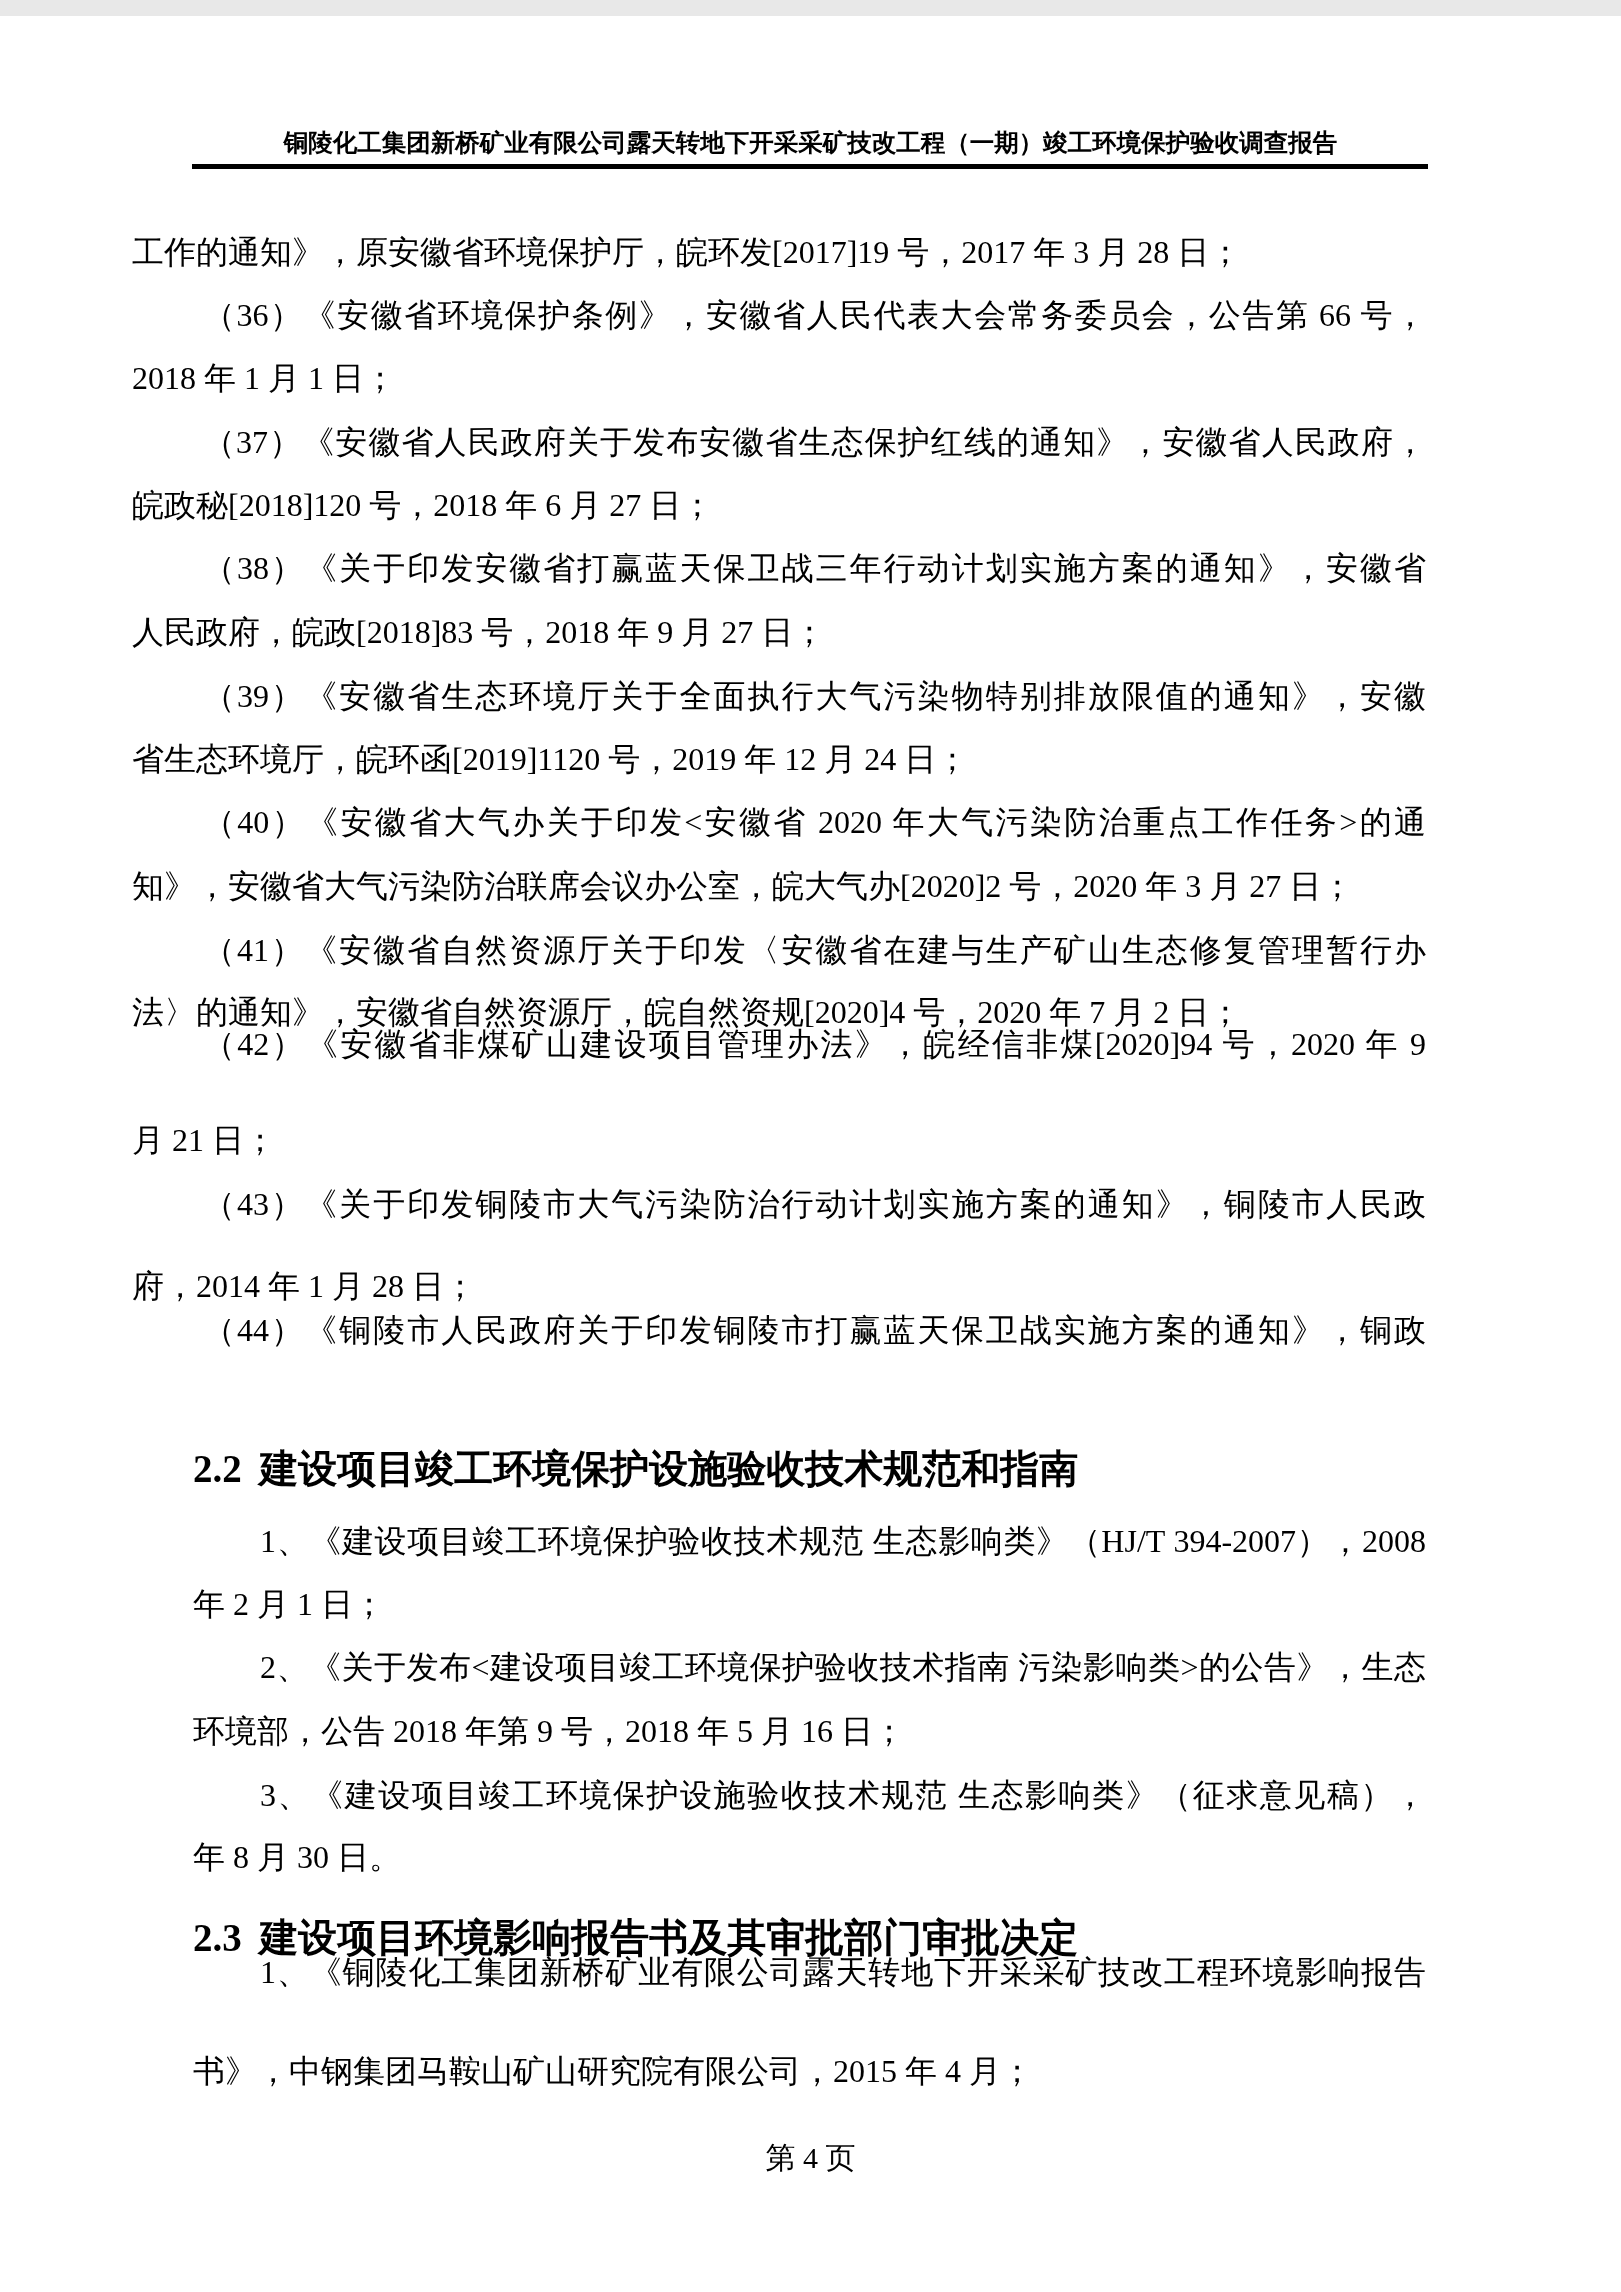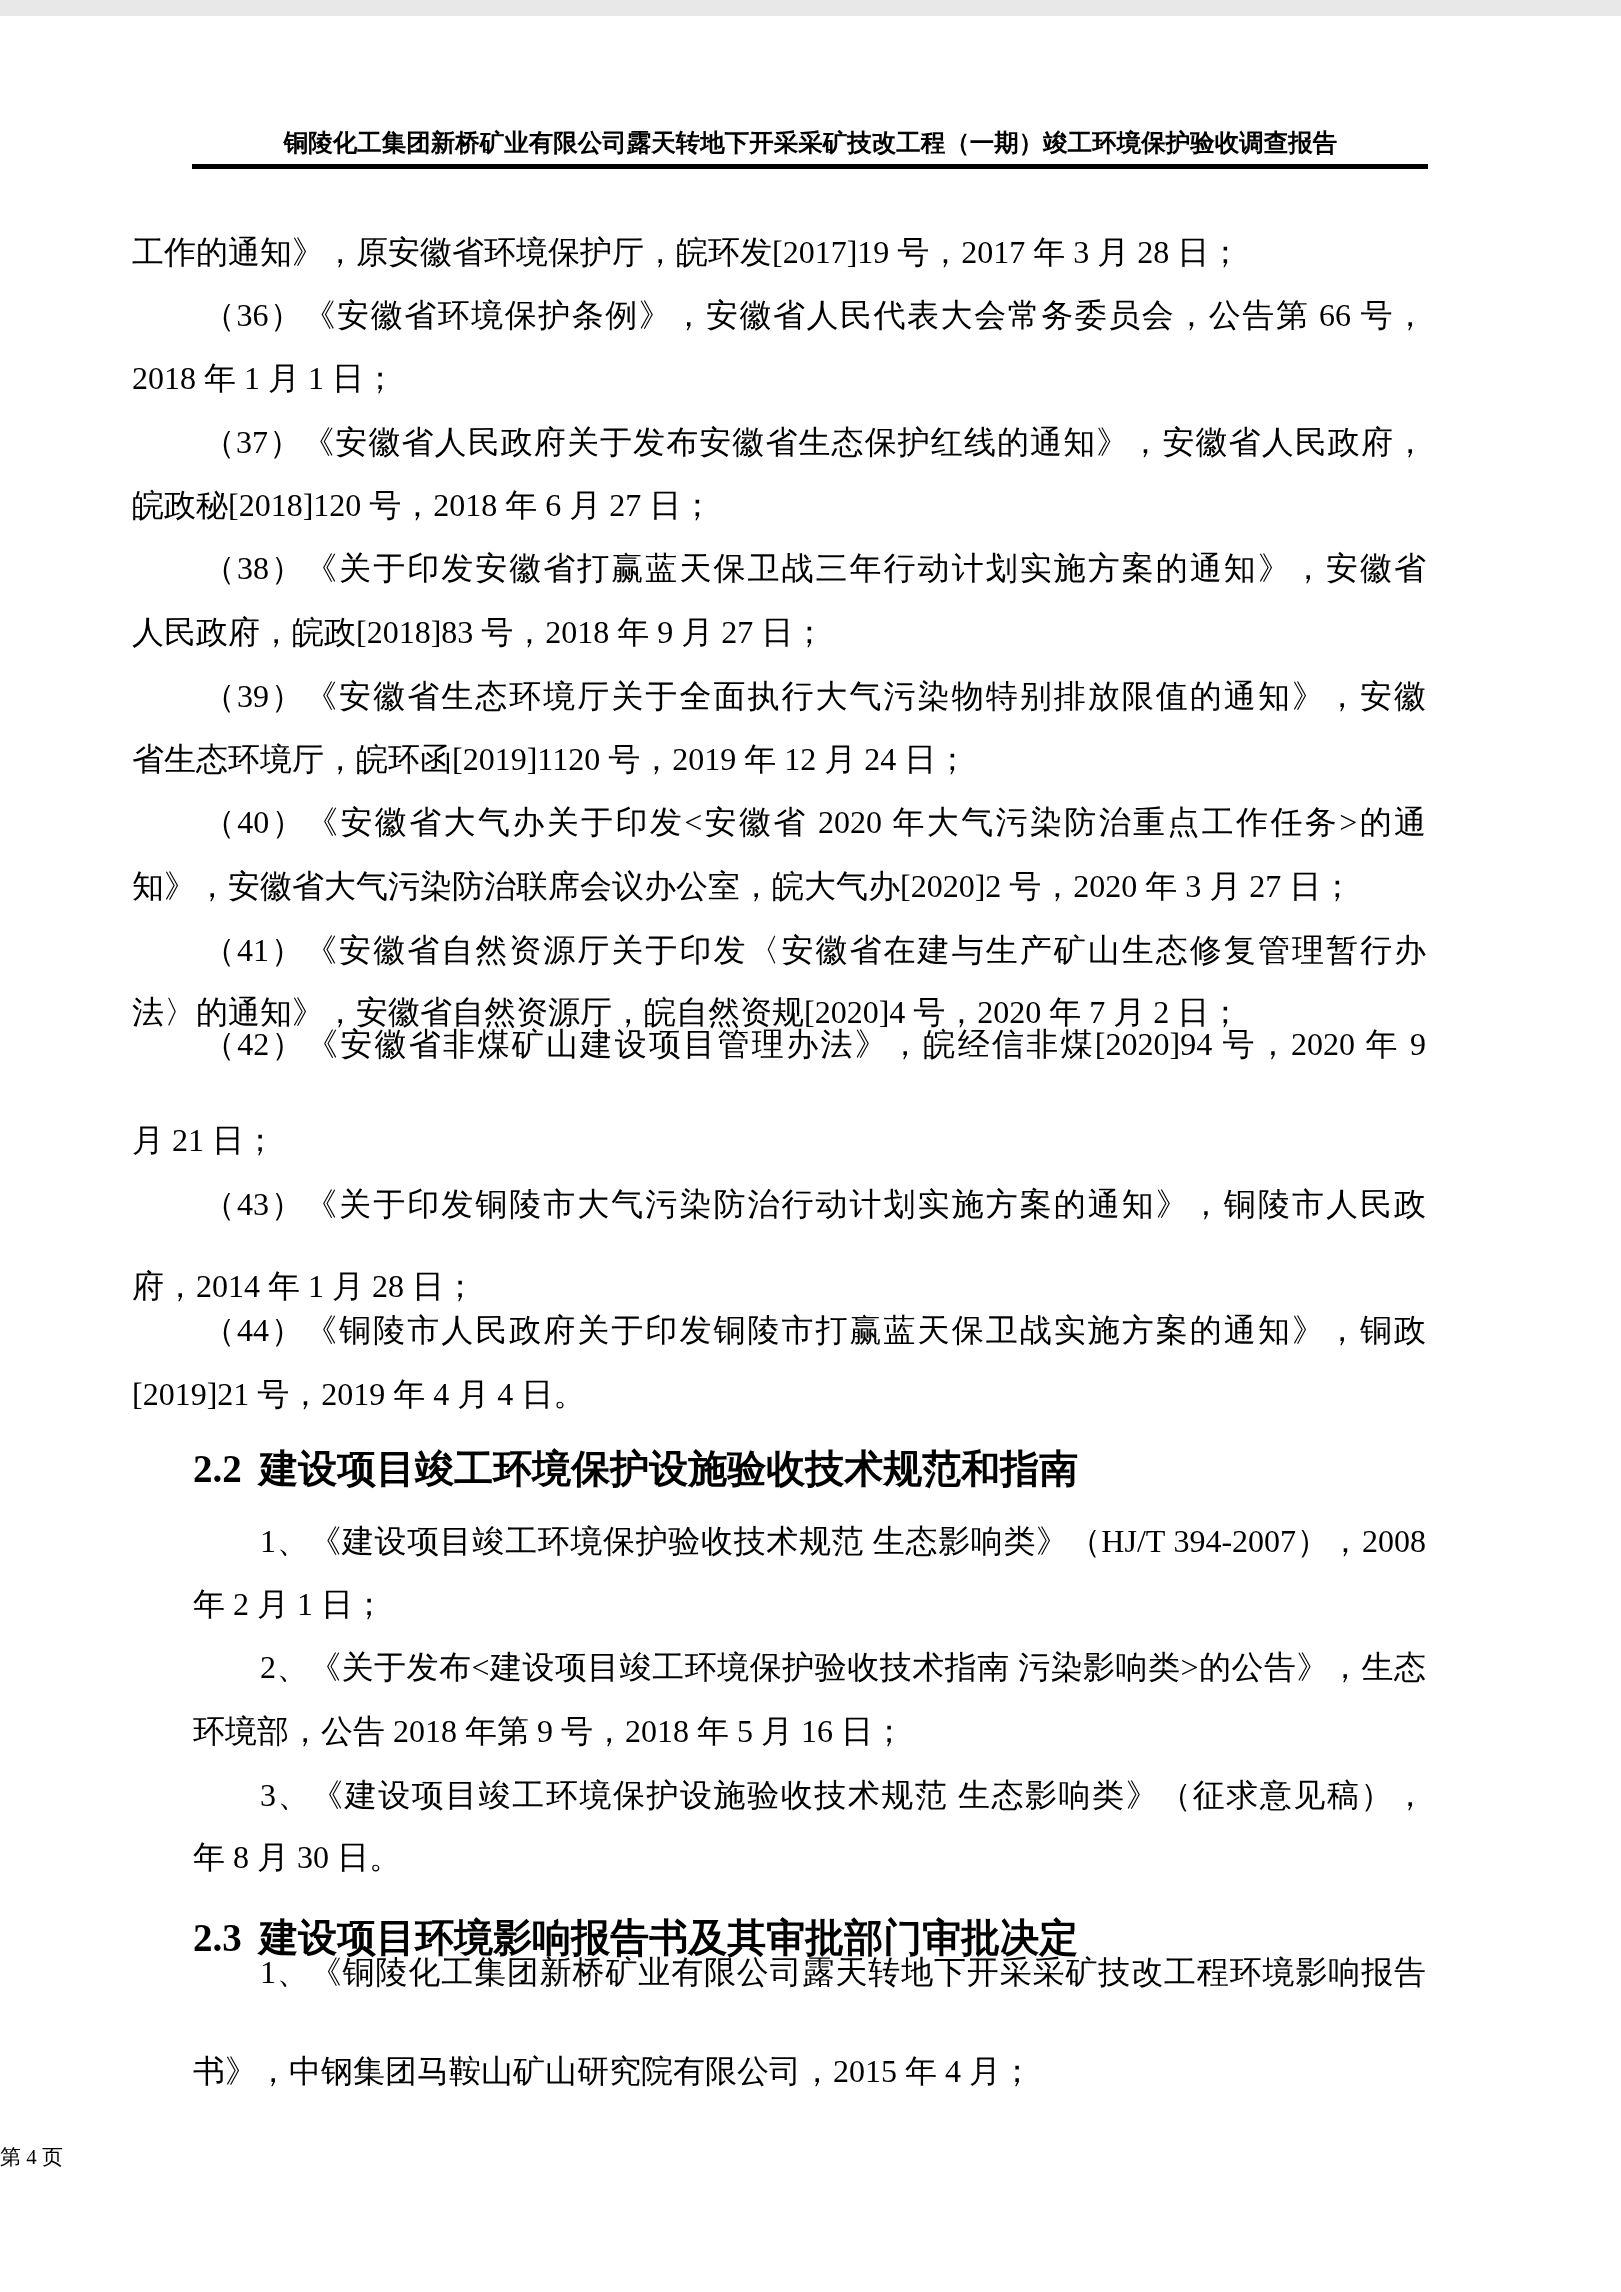--- a/index.html
+++ b/index.html
@@ -52,22 +52,22 @@
     font-weight: bold;
     line-height: 69px;
     height: 69px;
     white-space: nowrap;
   }
   .heading .h-title { margin-left: 17.6px; }
   .footer {
     position: absolute;
     top: 2125px; left: 0;
     width: 100%;
-    text-align: left;
-    font-size: 21px;
+    text-align: center;
+    font-size: 30px;
     line-height: 33px;
   }
 </style>
 </head>
 <body>
 
 <div class="page">
 
   <div class="hdr">铜陵化工集团新桥矿业有限公司露天转地下开采采矿技改工程（一期）竣工环境保护验收调查报告</div>
   <div class="hdr-rule"></div>
@@ -83,21 +83,20 @@
   <div class="line secA cont" style="top:711px">省生态环境厅，皖环函[2019]1120 号，2019 年 12 月 24 日；</div>
   <div class="line secA indentA just" style="top:774px">（40）《安徽省大气办关于印发&lt;安徽省 2020 年大气污染防治重点工作任务&gt;的通</div>
   <div class="line secA cont" style="top:838px">知》，安徽省大气污染防治联席会议办公室，皖大气办[2020]2 号，2020 年 3 月 27 日；</div>
   <div class="line secA indentA just" style="top:902px">（41）《安徽省自然资源厅关于印发〈安徽省在建与生产矿山生态修复管理暂行办</div>
   <div class="line secA cont" style="top:964px">法〉的通知》，安徽省自然资源厅，皖自然资规[2020]4 号，2020 年 7 月 2 日；</div>
   <div class="line secA indentA just" style="top:996px">（42）《安徽省非煤矿山建设项目管理办法》，皖经信非煤[2020]94 号，2020 年 9</div>
   <div class="line secA cont" style="top:1092px">月 21 日；</div>
   <div class="line secA indentA just" style="top:1156px">（43）《关于印发铜陵市大气污染防治行动计划实施方案的通知》，铜陵市人民政</div>
   <div class="line secA cont" style="top:1238px">府，2014 年 1 月 28 日；</div>
   <div class="line secA indentA just" style="top:1282px">（44）《铜陵市人民政府关于印发铜陵市打赢蓝天保卫战实施方案的通知》，铜政</div>
-  <div class="line secA cont" style="top:1346px">[2019]21 号，2019 年 4 月 4 日。</div>
 
   <div class="heading" style="top:1418px">
     <span class="h-no">2.2</span><span class="h-title">建设项目竣工环境保护设施验收技术规范和指南</span>
   </div>
 
   <div class="line secB indentB just" style="top:1493px">1、《建设项目竣工环境保护验收技术规范 生态影响类》（HJ/T 394-2007），2008</div>
   <div class="line secB cont" style="top:1556px">年 2 月 1 日；</div>
   <div class="line secB indentB just" style="top:1619px">2、《关于发布&lt;建设项目竣工环境保护验收技术指南 污染影响类&gt;的公告》，生态</div>
   <div class="line secB cont" style="top:1683px">环境部，公告 2018 年第 9 号，2018 年 5 月 16 日；</div>
   <div class="line secB indentB just" style="top:1747px">3、《建设项目竣工环境保护设施验收技术规范 生态影响类》（征求意见稿），2018</div>

